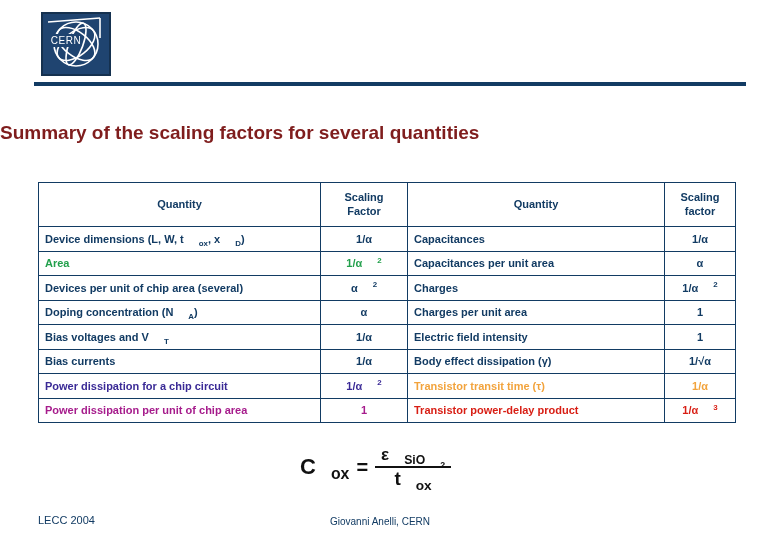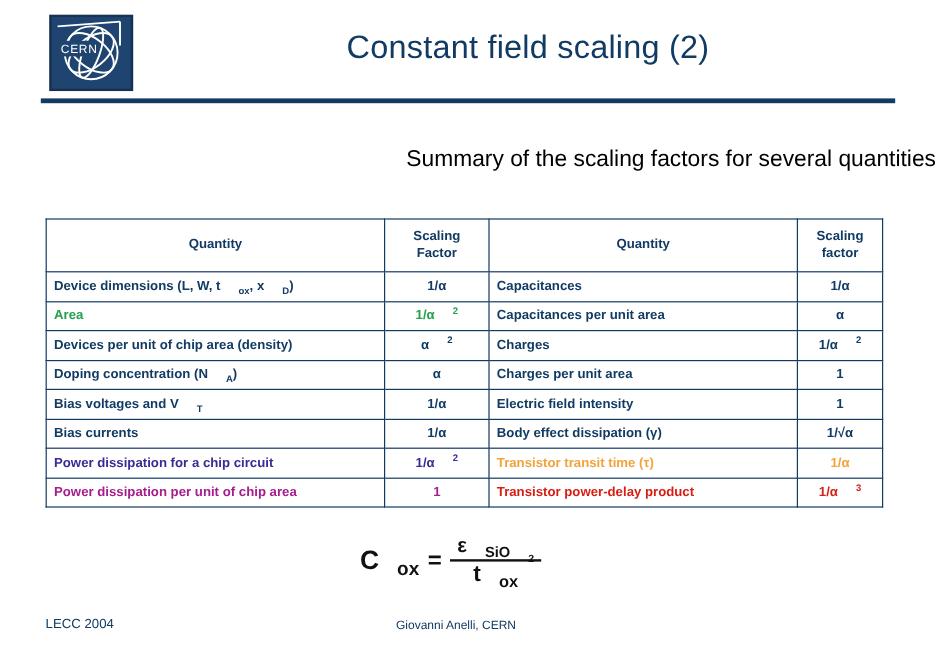--- a/index.html
+++ b/index.html
@@ -48,24 +48,24 @@
     width: 712px;
     height: 4px;
     background: #123B63;
   }
 
   #subtitle {
     position: absolute;
     left: 0;
     top: 122px;
     width: 780px;
-    text-align: right;
+    text-align: left;
     font-size: 19px;
-    font-weight: normal;
-    color: #000000;
+    font-weight: bold;
+    color: #7f1d1d;
     white-space: nowrap;
   }
 
   
   #table-wrap {
     position: absolute;
     left: 38px;
     top: 182px;
     width: 697px;
   }
@@ -188,21 +188,20 @@
         <ellipse cx="36" cy="32" rx="22" ry="12" transform="rotate(38 36 32)"></ellipse>
         <ellipse cx="36" cy="32" rx="22" ry="7" transform="rotate(-70 36 32)"></ellipse>
         <path d="M60 6 L60 26"></path>
         <path d="M8 10 L60 6"></path>
       </g>
       <rect x="12" y="22" width="28" height="13" fill="#1F4470"></rect>
       <text x="26" y="32" font-family="'Liberation Sans', sans-serif" font-size="10" fill="#ffffff" text-anchor="middle" letter-spacing="0.6">CERN</text>
     </svg>
   </div>
 
-  <div id="title">Constant field scaling (2)</div>
   <div id="title-rule"></div>
 
   <div id="subtitle">Summary of the scaling factors for several quantities</div>
 
   <div id="table-wrap">
     <table class="scal">
       <colgroup>
         <col class="c1">
           <col class="c2">
           <col class="c3">
@@ -229,21 +228,21 @@
             <td class="qty" style="color: rgb(18, 59, 99);">Capacitances</td>
             <td class="fac" style="color: rgb(18, 59, 99);">1/α</td>
           </tr>
           <tr>
             <td class="qty" style="color: rgb(34, 160, 76);">Area</td>
             <td class="fac" style="color: rgb(34, 160, 76);">1/α<sup>2</sup></td>
             <td class="qty" style="color: rgb(18, 59, 99);">Capacitances per unit area</td>
             <td class="fac" style="color: rgb(18, 59, 99);">α</td>
           </tr>
           <tr>
-            <td class="qty" style="color: rgb(18, 59, 99);">Devices per unit of chip area (density)</td>
+            <td class="qty" style="color: rgb(18, 59, 99);">Devices per unit of chip area (several)</td>
             <td class="fac" style="color: rgb(18, 59, 99);">α<sup>2</sup></td>
             <td class="qty" style="color: rgb(18, 59, 99);">Charges</td>
             <td class="fac" style="color: rgb(18, 59, 99);">1/α<sup>2</sup></td>
           </tr>
           <tr>
             <td class="qty" style="color: rgb(18, 59, 99);">Doping concentration (N<sub>A</sub>)</td>
             <td class="fac" style="color: rgb(18, 59, 99);">α</td>
             <td class="qty" style="color: rgb(18, 59, 99); margin-left: 28px;">Charges per unit area</td>
             <td class="fac" style="color: rgb(18, 59, 99);">1</td>
           </tr>

